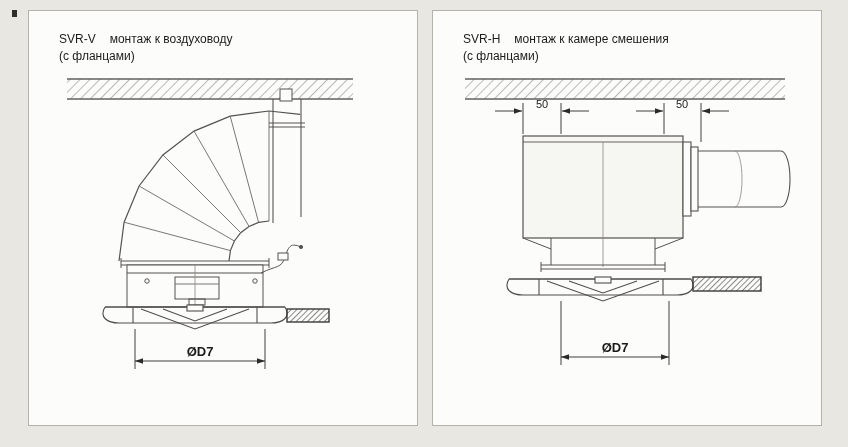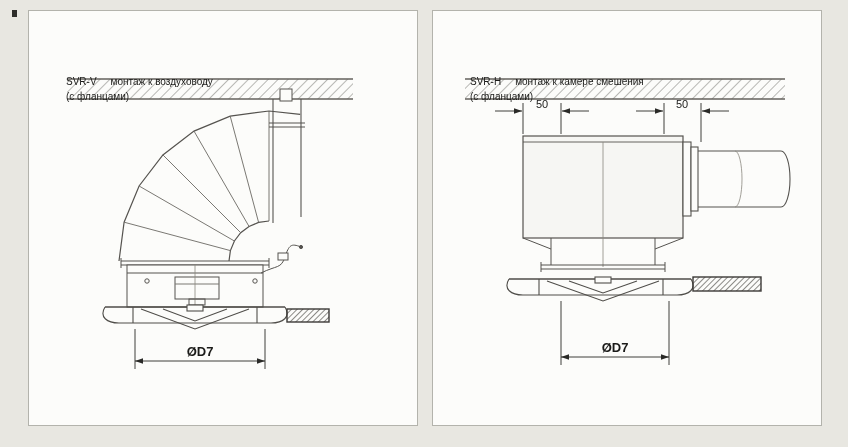--- a/index.html
+++ b/index.html
@@ -10,22 +10,22 @@
     overflow:hidden;
   }
   .speck{position:absolute;left:12px;top:10px;width:5px;height:7px;background:#2e2e2a;}
   .panel{
     position:absolute;top:10px;width:390px;height:416px;
     background:#fcfcfa;border:1px solid #b3b3ac;box-sizing:border-box;
   }
   #panel-left{left:28px;}
   #panel-right{left:432px;padding-left:28px;}
   .panel-title{
-    position:absolute;top:20px;left:37px;z-index:2;
-    font-size:10px;line-height:1.45;color:#1c1c1a;white-space:nowrap;margin-top:44px;
+    position:absolute;top:20px;left:30px;z-index:2;
+    font-size:12px;line-height:1.45;color:#1c1c1a;white-space:nowrap;
   }
   .model{margin-right:14px;}
   svg.drawing{position:absolute;left:0;top:0;}
   svg text{font-family:"Liberation Sans",sans-serif;fill:#1b1b19;}
   .dim-label{font-size:13px;font-weight:bold;}
   .dim-small{font-size:11px;}
 </style>
 </head>
 <body>
 

